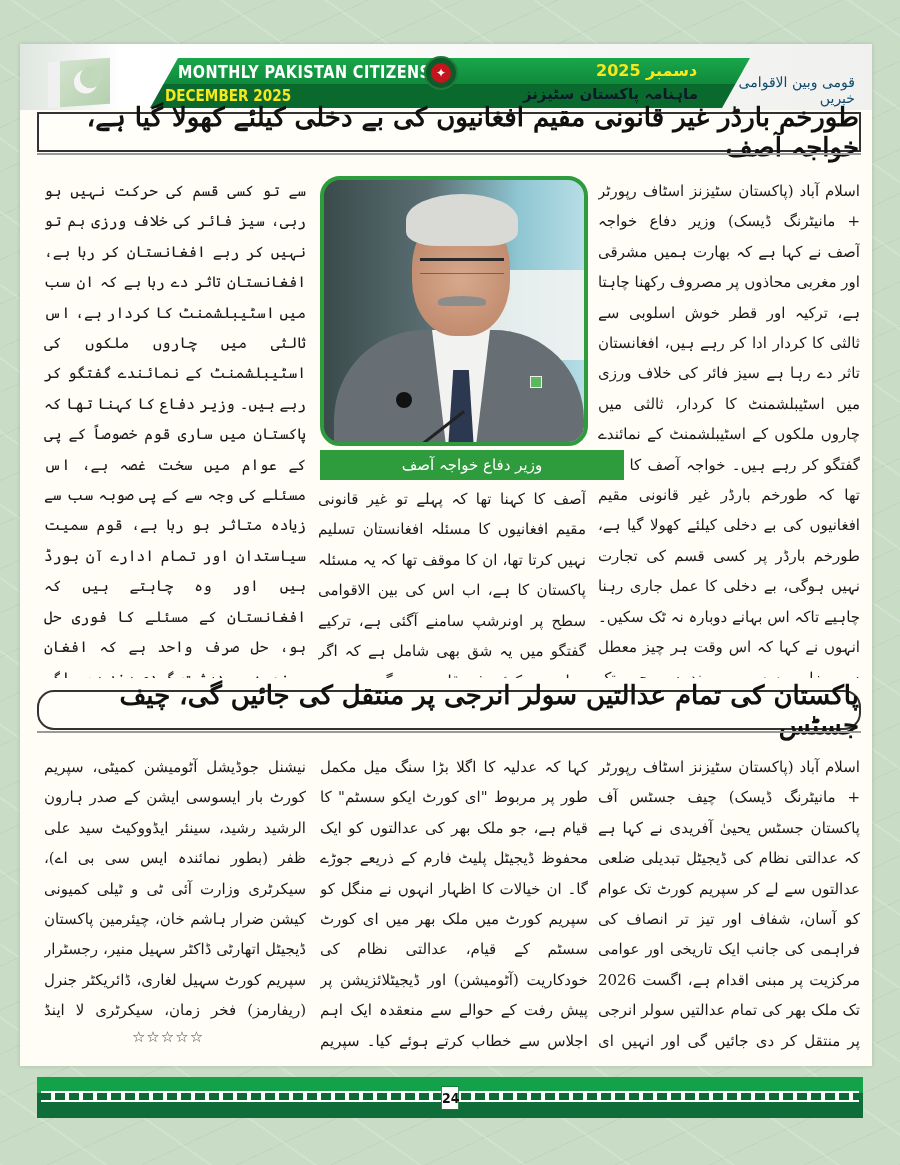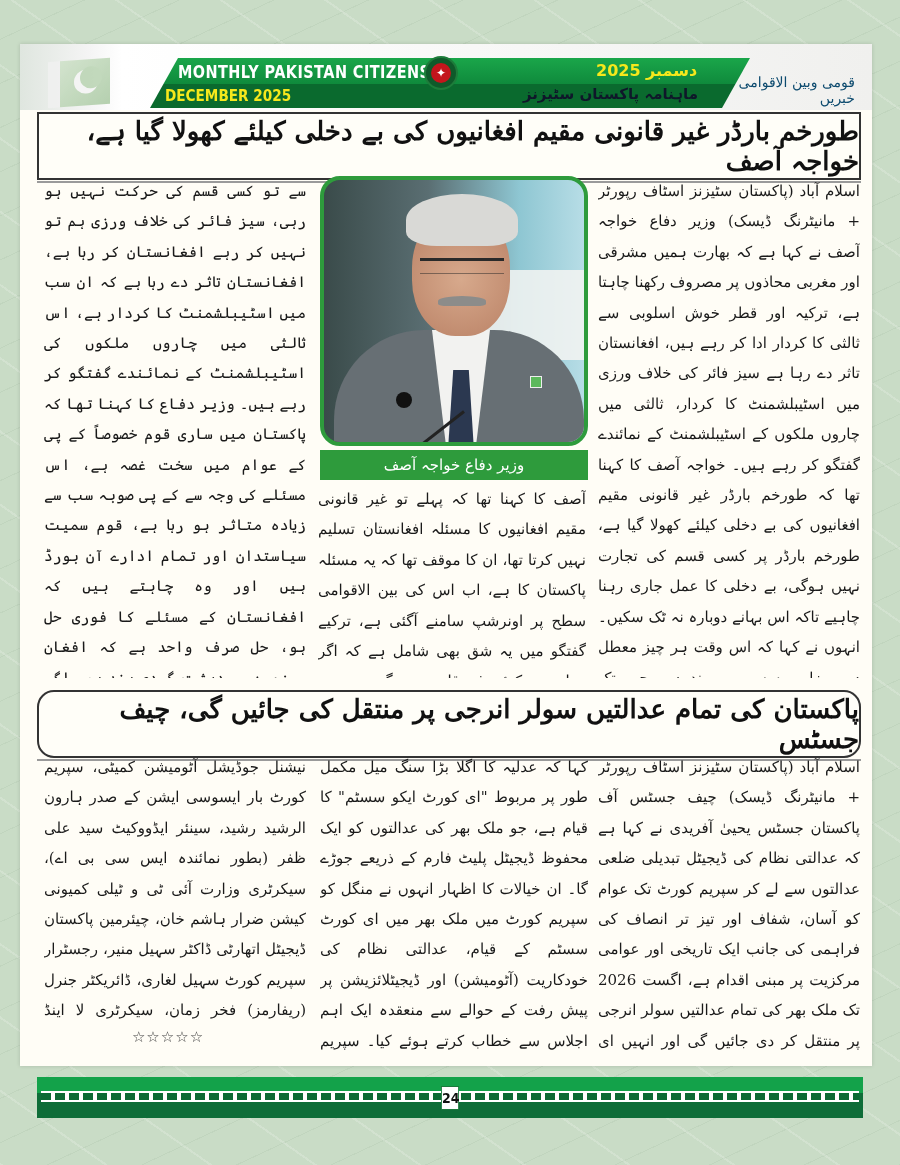--- a/index.html
+++ b/index.html
@@ -67,21 +67,21 @@
   .mast-ur-title {
     position: absolute; left: 470px; top: 85px; width: 228px; direction: rtl; text-align: right;
     font-weight: bold; font-size: 15px; color: #0f172a;
   }
   .section-label {
     position: absolute; left: 725px; top: 74px; width: 130px; text-align: right; direction: rtl;
     font-family: "DejaVu Serif", serif; font-size: 14px; color: #0c4a6e;
   }
   
   .headline {
-    position: absolute; left: 37px; width: 824px; height: 68px;
+    position: absolute; left: 37px; width: 824px; height: 40px;
     border: 2px solid #333; border-left-width: 2px; background: #fffef8;
     display: flex; align-items: center; justify-content: center;
     direction: rtl;
     font-family: "DejaVu Serif", serif; font-weight: bold; font-size: 26px; color: #111;
   }
   .headline::after {
     content: ""; position: absolute; left: -2px; right: -2px; bottom: -5px; height: 2px; background: #9a9a9a;
   }
   .hl1 { top: 112px; }
   .hl2 { top: 690px; border-radius: 17px; }
@@ -130,21 +130,21 @@
   }
   .photo .glasses {
     position: absolute; left: 96px; top: 78px; width: 84px; height: 16px;
     border-top: 3px solid #2a2a2a; border-bottom: 1px solid rgba(40,40,40,0.5);
   }
   .photo .mustache { position:absolute; left:114px; top:116px; width:48px; height:10px; background:#8c8c8a; border-radius:50% 50% 20% 20%; }
   .photo .pin { position:absolute; left:206px; top:196px; width:12px; height:12px; background:#5cb85c; border:1px solid #eee; }
   .photo .mic { position:absolute; left:50px; top:230px; width:90px; height:3px; background:#222; transform: rotate(-38deg); transform-origin:right; }
   .photo .mic-head { position:absolute; left:72px; top:212px; width:16px; height:16px; border-radius:50%; background:#111; }
   .caption {
-    position: absolute; left: 320px; top: 450px; width: 268px; height: 30px;
+    position: absolute; left: 320px; top: 450px; width: 304px; height: 30px;
     background: #2e9b3c; color: #fff; direction: rtl; text-align: center;
     font-family: "DejaVu Serif", serif; font-size: 15px; line-height: 30px;
   }
   
   .footer {
     position: absolute; left: 37px; top: 1077px; width: 826px; height: 41px;
     background: linear-gradient(180deg, #13a24a 0%, #13a24a 38%, #0e6d38 38%, #0e6d38 100%);
   }
   .footer .dots {
     position: absolute; left: 4px; right: 4px; top: 14px; height: 11px;

